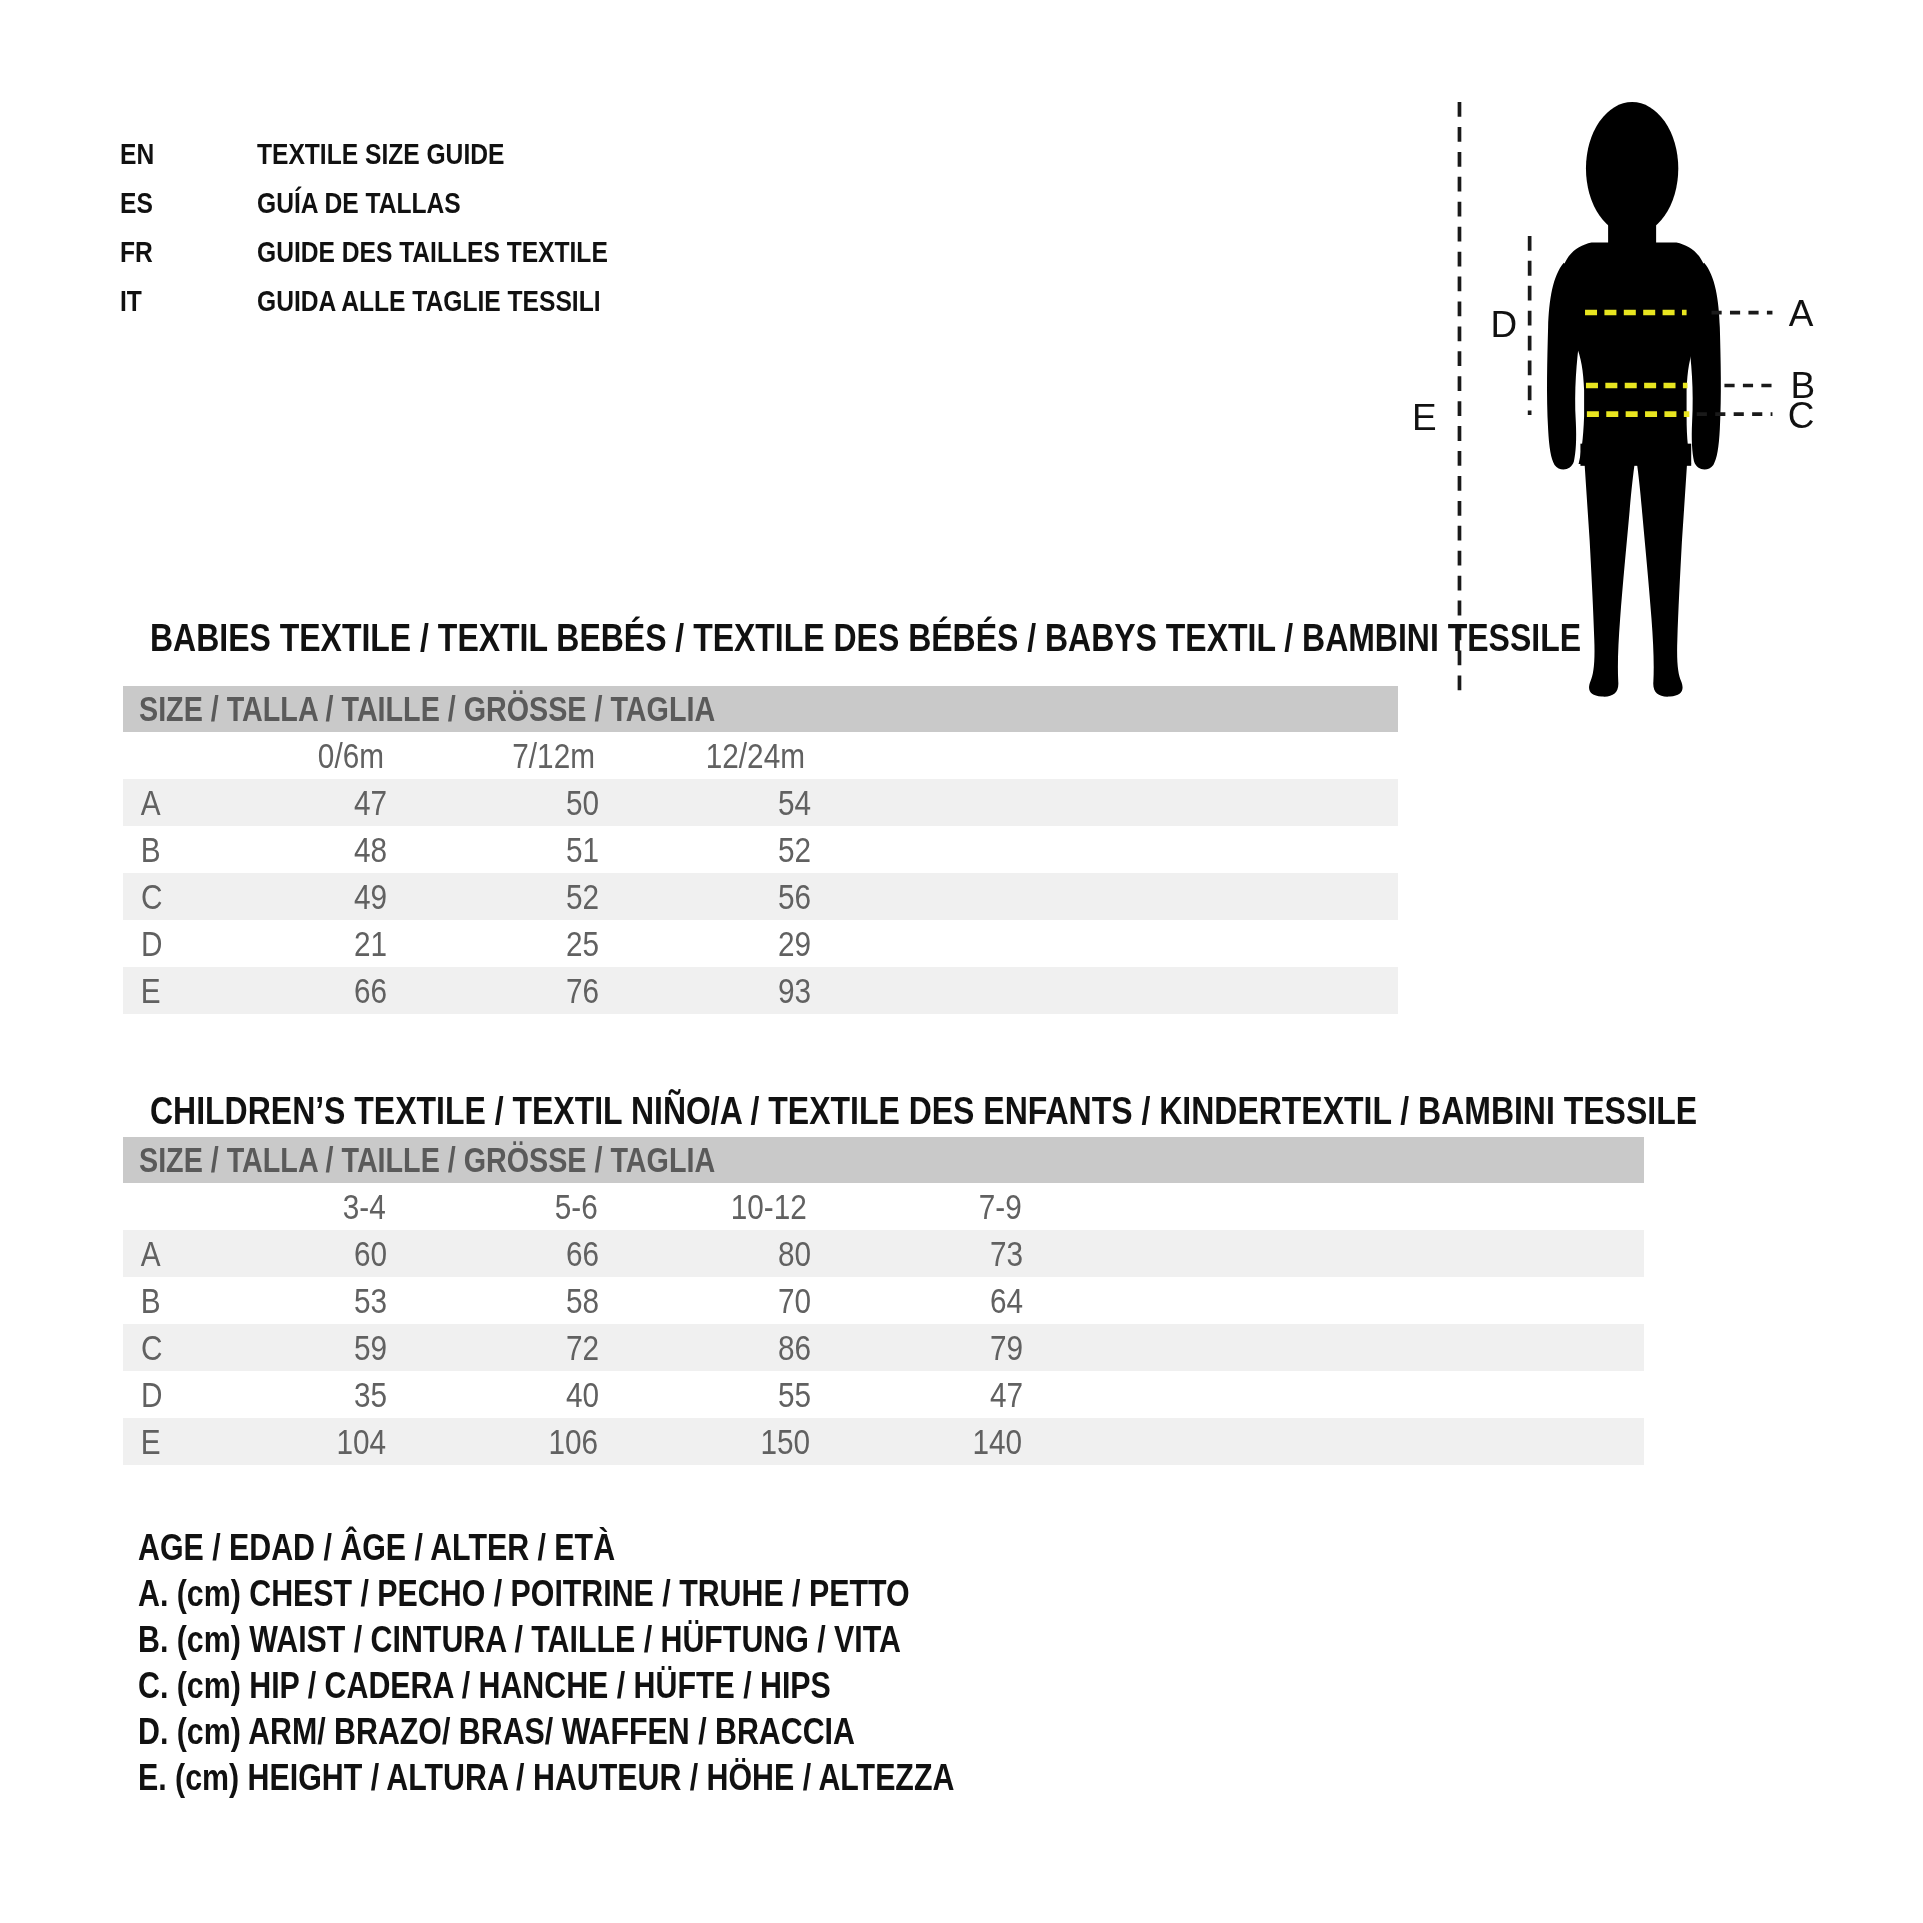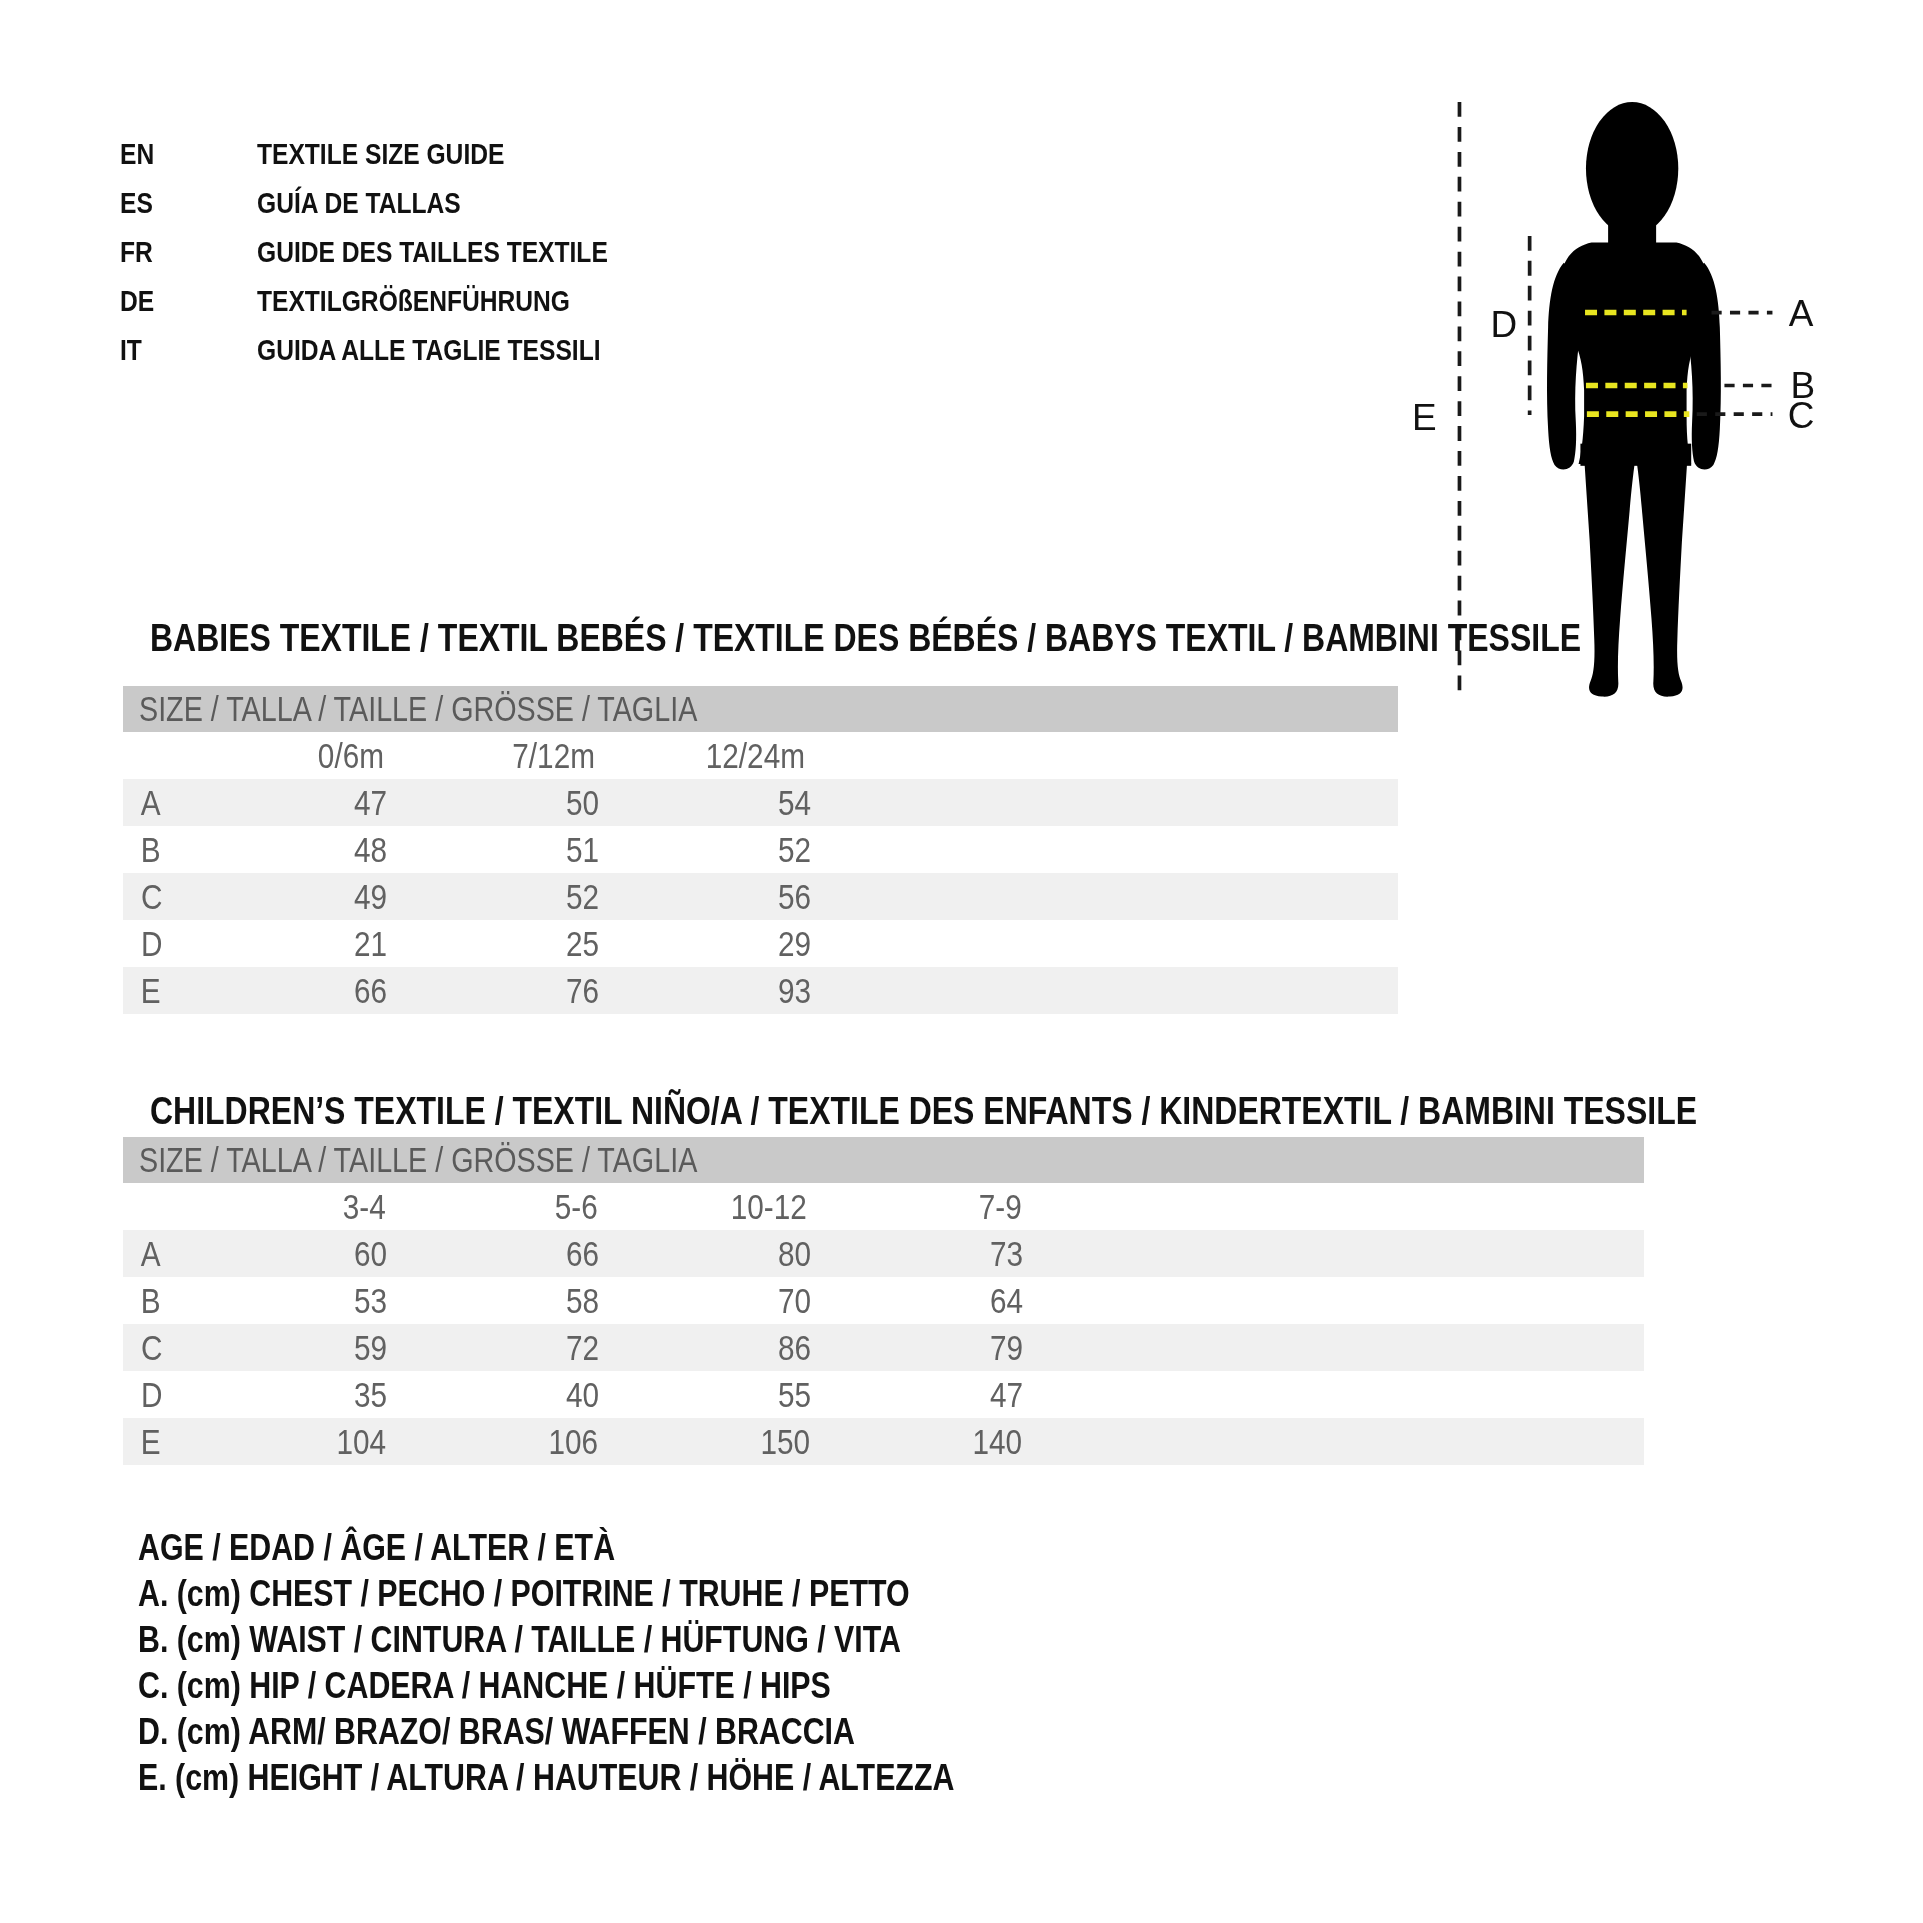--- a/index.html
+++ b/index.html
@@ -20,21 +20,21 @@
   
   .sec-title{position:absolute;left:138px;margin:12px;font-size:39px;font-weight:700;color:#111;line-height:42px;}
   #babies-title{top:605px;}
   #children-title{top:1078px;}
 
   
   .size-table{position:absolute;left:123px;}
   #babies-table{top:686px;width:1275px;}
   #children-table{top:1137px;width:1521px;}
   .thead-bar{height:46px;background:#c9c9c9;display:flex;align-items:center;padding-left:15.7px;box-sizing:border-box;
-             font-size:35px;font-weight:400;color:#5a5a5a;}
+             font-size:35px;font-weight:700;color:#5a5a5a;}
   .tgrid{display:grid;grid-template-columns:55px 212px 212px 212px;align-items:center;height:47px;
          font-size:35px;color:#616161;}
   .tgrid.cols5{grid-template-columns:55px 212px 212px 212px 212px;text-decoration:underline;}
   .tgrid .tlabel{padding-left:15.7px;text-align:left;}
   .tgrid .tval{text-align:right;}
   .tgrid.stripe{background:#f0f0f0;}
 
   
   .legend{position:absolute;left:138px;top:1525px;}
   .legend-line{height:46px;line-height:46px;font-size:37px;font-weight:700;color:#111;}
@@ -47,23 +47,20 @@
 
 <section class="langs">
   <div class="lang-row">
     <span class="lang-code"><span class="cx">EN</span></span><span class="lang-title"><span class="cx">TEXTILE SIZE GUIDE</span></span>
   </div>
   <div class="lang-row">
     <span class="lang-code"><span class="cx">ES</span></span><span class="lang-title"><span class="cx">GUÍA DE TALLAS</span></span>
   </div>
   <div class="lang-row">
     <span class="lang-code"><span class="cx">FR</span></span><span class="lang-title"><span class="cx">GUIDE DES TAILLES TEXTILE</span></span>
-  </div>
-  <div class="lang-row">
-    <span class="lang-code"><span class="cx">DE</span></span><span class="lang-title"><span class="cx">TEXTILGRÖßENFÜHRUNG</span></span>
   </div>
   <div class="lang-row">
     <span class="lang-code"><span class="cx">IT</span></span><span class="lang-title"><span class="cx">GUIDA ALLE TAGLIE TESSILI</span></span>
   </div>
 </section>
 
 <svg class="figure-svg" width="517" height="665" viewBox="0 0 560 720" xmlns="http://www.w3.org/2000/svg">
 
   <line x1="111" y1="40" x2="111" y2="682" stroke="#1a1a1a" stroke-width="4" stroke-dasharray="16 11"></line>
 

